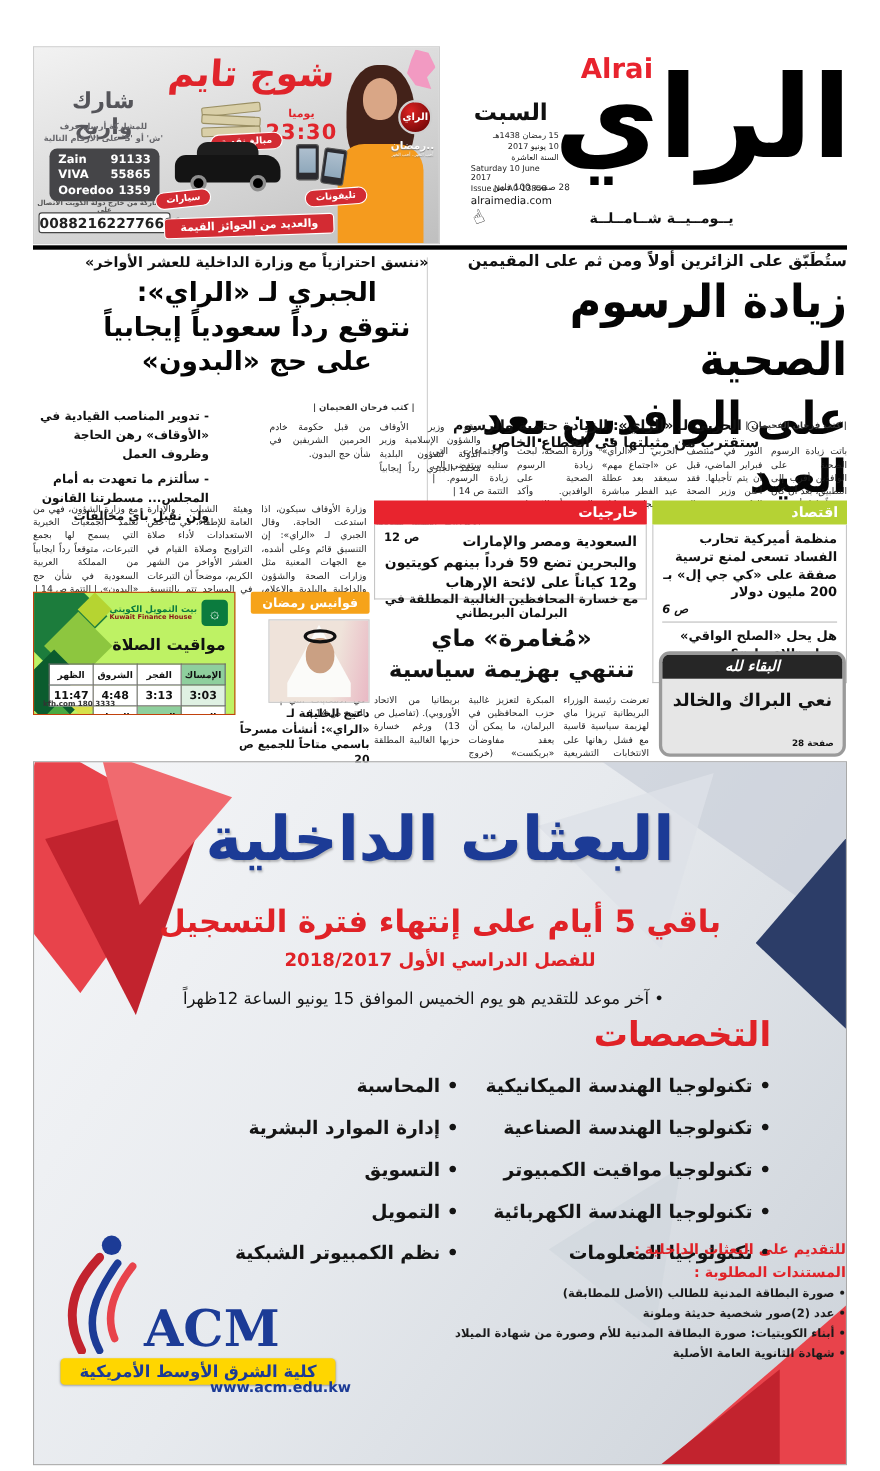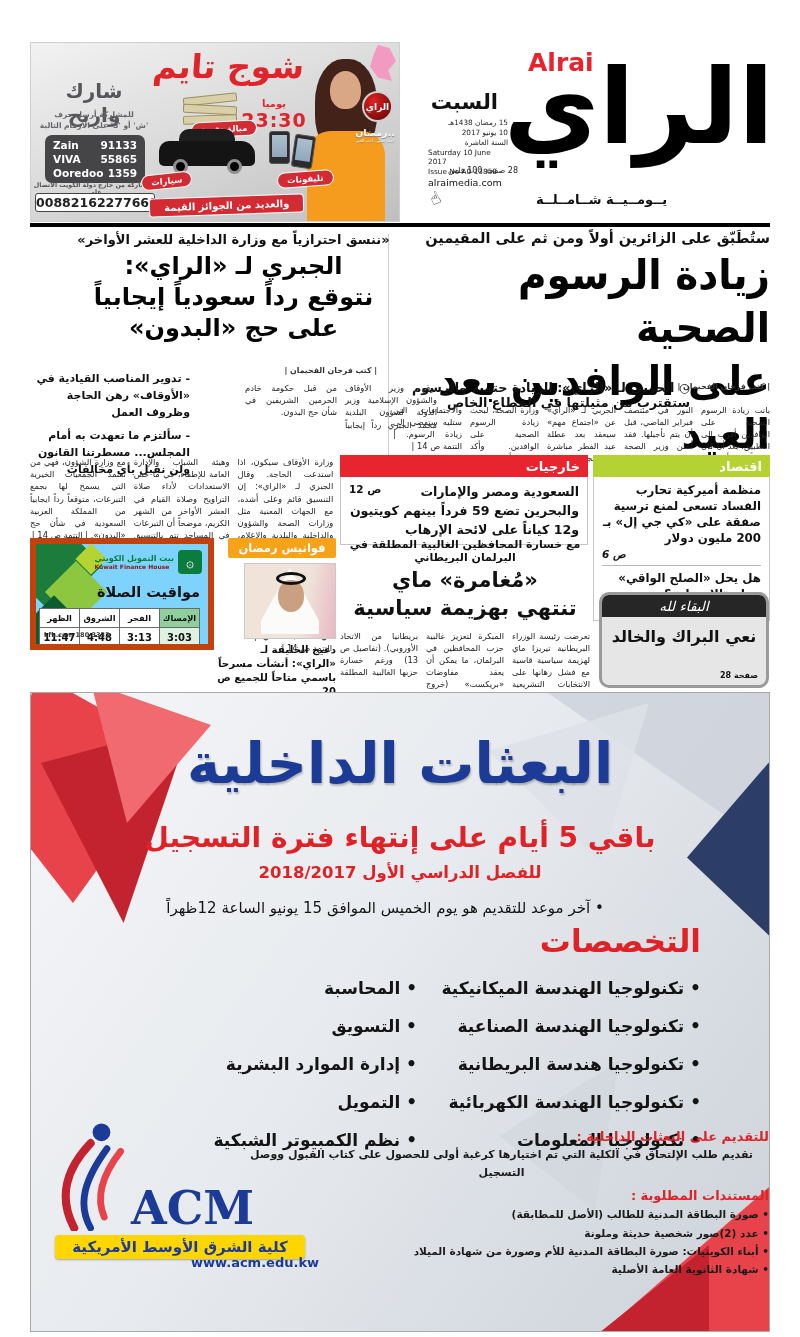--- a/index.html
+++ b/index.html
@@ -129,21 +129,21 @@
   .eco-div { border-top:1px solid #bbb; margin:5px 0; }
 
   .foreign { left:340px; top:455px; width:248px; }
   .foreign .bar { background:#e8242e; }
   .fr-text { text-align:right; font-size:12.6px; font-weight:bold; line-height:1.5; }
   .fr-page { float:left; font-size:10.5px; font-weight:bold; }
 
   .obituary { left:599px; top:592px; width:170px; height:96px;
     border:3px solid #9a9a9a; border-radius:10px; background:#e6e6e6; overflow:hidden; }
   .ob-head { background:#262626; color:#fff; text-align:center; font-size:13.5px;
-    font-weight:normal; font-style:italic; padding:3px 0; }
+    font-weight:bold; font-style:italic; padding:3px 0; }
   .ob-title { text-align:center; font-size:16px; font-weight:bold; margin-top:10px; }
   .ob-page { position:absolute; bottom:5px; right:8px; font-size:8px; font-weight:bold; }
 
   
   .uk { left:340px; top:538px; width:250px; height:152px; }
   .uk-kicker { text-align:center; font-size:11px; font-weight:bold; }
   .uk-head { margin-top:2px; text-align:center; font-size:21px; font-weight:bold;
     line-height:28px; }
   .uk-body { margin-top:8px; height:62px; column-count:3; column-gap:8px;
     font-size:8.3px; line-height:1.45; text-align:justify; color:#222; }
@@ -159,22 +159,22 @@
     background:#fbfbf9; clip-path:polygon(50% 0,100% 80%,100% 100%,0 100%,0 80%); }
   .face { position:absolute; left:33px; top:16px; width:26px; height:32px;
     background:#caa083; border-radius:48%; }
   .agal { position:absolute; left:31px; top:8px; width:30px; height:13px;
     border:3px solid #111; border-radius:50%; }
   .lt-cap { margin-top:4px; text-align:right; font-size:10.3px; font-weight:bold;
     line-height:1.35; }
   .lt-page { font-size:10px; font-weight:bold; }
 
   
-  .prayer { left:30px; top:538px; width:184px; height:112px; background:#7dd3fc;
-    border:6px solid #c2410c; overflow:hidden; }
+  .prayer { left:30px; top:538px; width:184px; height:112px; background:#bef264;
+    border:1px solid #c2410c; overflow:hidden; }
   .kfh-sq { position:absolute; transform:rotate(45deg); }
   .kfh-logo { position:absolute; right:6px; top:6px; display:flex; gap:4px;
     align-items:center; direction:ltr; }
   .kfh-mark { width:24px; height:24px; background:#0b7b3e; border-radius:4px;
     color:#fff; font-size:14px; display:flex; align-items:center; justify-content:center; }
   .kfh-ar { font-size:8px; font-weight:bold; color:#0b7b3e; text-align:right; }
   .kfh-en { font-size:6px; font-weight:bold; color:#8a1518; direction:ltr; }
   .pr-title { position:absolute; right:8px; top:40px; font-size:14.5px;
     font-weight:bold; }
   .pr-table { position:absolute; right:8px; top:64px; border-collapse:collapse; }
@@ -444,36 +444,35 @@
     <div class="ba-title">البعثات الداخلية</div>
     <div class="ba-count">باقي 5 أيام على إنتهاء فترة التسجيل</div>
     <div class="ba-sem">للفصل الدراسي الأول 2018/2017</div>
     <div class="ba-dead">•  آخر موعد للتقديم هو يوم الخميس الموافق 15 يونيو الساعة 12ظهراً</div>
     <div class="ba-spec-title">التخصصات</div>
 
     <div class="ba-specs">
       <div>
         <div>• تكنولوجيا الهندسة الميكانيكية</div>
         <div>• تكنولوجيا الهندسة الصناعية</div>
-        <div>• تكنولوجيا هندسة البريطانية</div>
+        <div>• تكنولوجيا مواقيت الكمبيوتر</div>
         <div>• تكنولوجيا الهندسة الكهربائية</div>
         <div>• تكنولوجيا المعلومات</div>
       </div>
       <div>
         <div>• المحاسبة</div>
+        <div>• إدارة الموارد البشرية</div>
         <div>• التسويق</div>
-        <div>• إدارة الموارد البشرية</div>
         <div>• التمويل</div>
         <div>• نظم الكمبيوتر الشبكية</div>
       </div>
     </div>
 
     <div class="ba-apply">
       <div class="ba-rt">للتقديم على البعثات الداخلية :</div>
-      <div class="ba-line">تقديم طلب الإلتحاق في الكلية التي تم اختيارها كرغبة أولى للحصول على كتاب القبول ووصل التسجيل</div>
       <div class="ba-docs">
         <div class="ba-rt">المستندات المطلوبة :</div>
         <div class="ba-doc">•  صورة البطاقة المدنية للطالب (الأصل للمطابقة)</div>
         <div class="ba-doc">•  عدد (2)صور شخصية حديثة وملونة</div>
         <div class="ba-doc">•  أبناء الكويتيات: صورة البطاقة المدنية للأم وصورة من شهادة الميلاد</div>
         <div class="ba-doc">•  شهادة الثانوية العامة الأصلية</div>
       </div>
     </div>
 
     <div class="acm">

